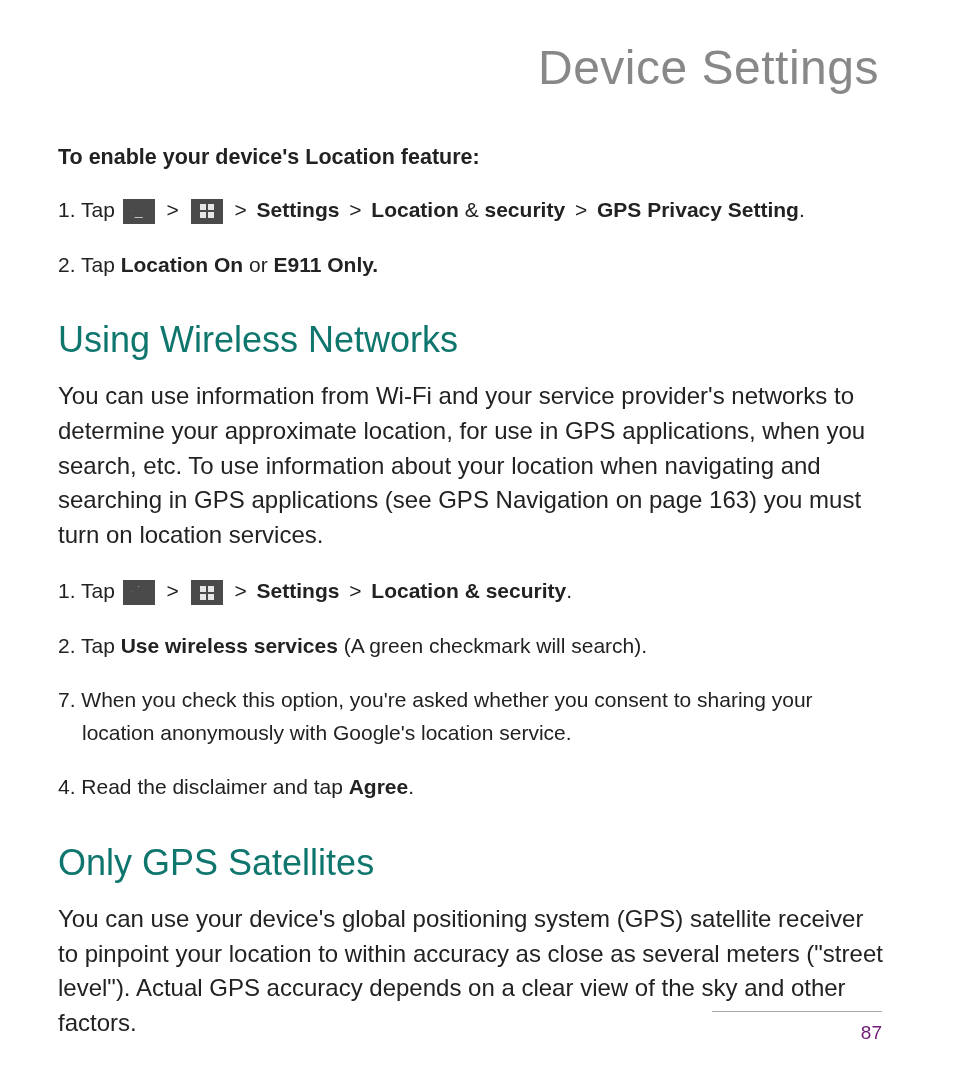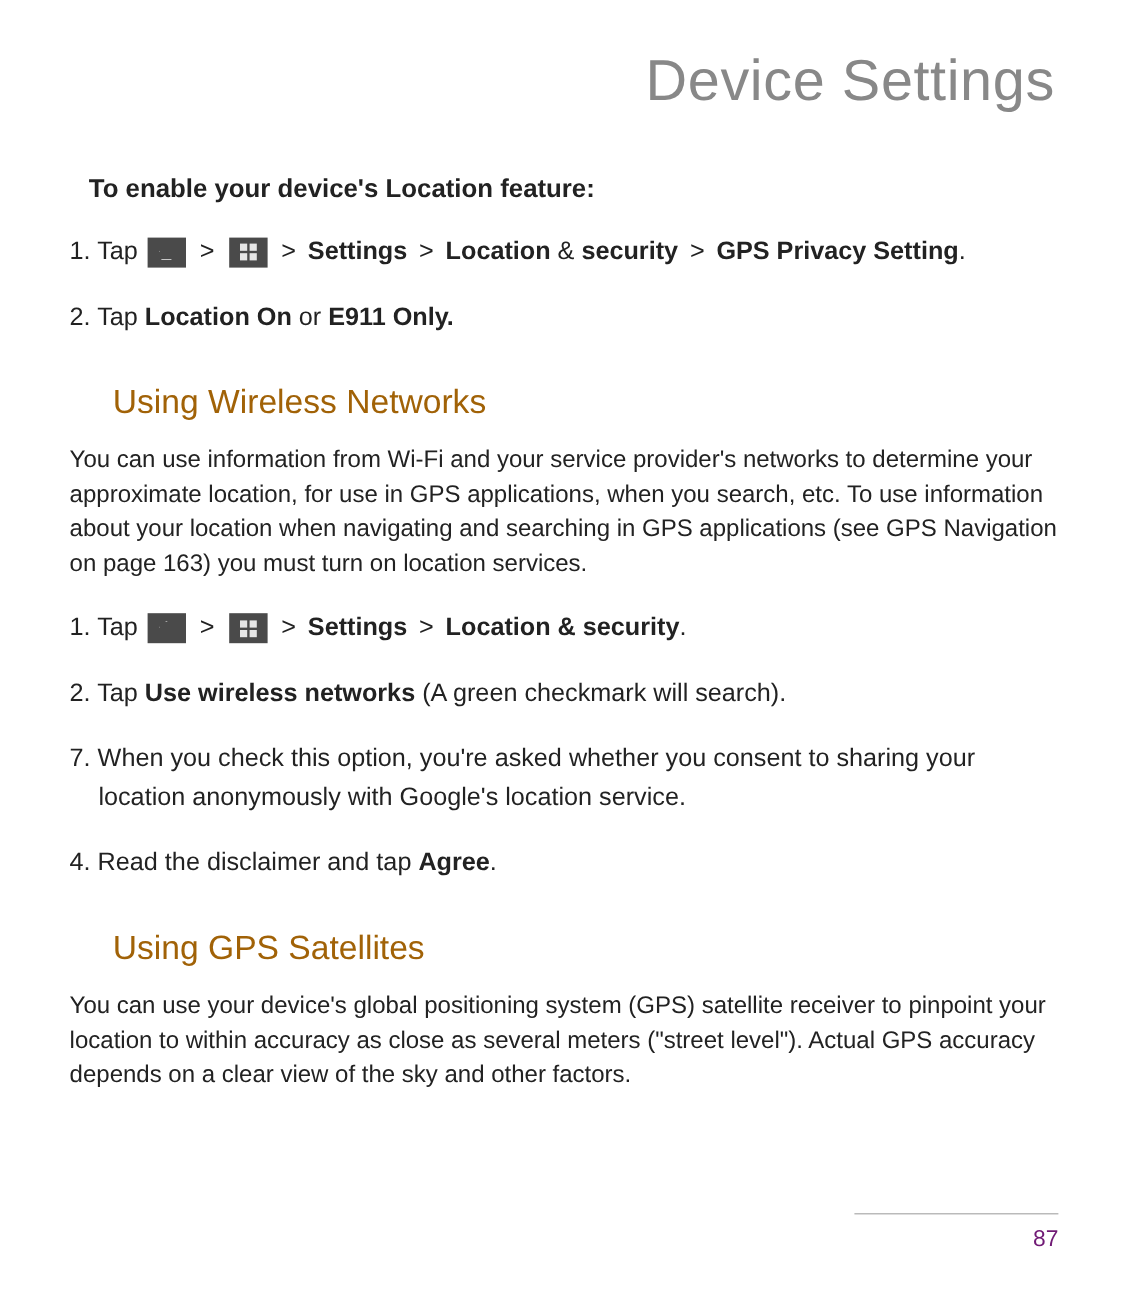--- a/index.html
+++ b/index.html
@@ -18,40 +18,38 @@
       color: #888888;
       text-align: right;
       margin-bottom: 50px;
       padding-right: 5px;
       letter-spacing: 0.5px;
     }
     .intro-bold {
       font-weight: 600;
       font-size: 21.5px;
       margin-bottom: 24px;
-      margin-left: 16px;
     }
     .step {
       font-size: 21px;
       line-height: 1.55;
       margin-bottom: 22px;
       padding-left: 24px;
       text-indent: -24px;
     }
     .bold { font-weight: 600; }
     .section-heading {
-      font-size: 28px;
+      font-size: 36px;
       font-weight: 500;
-      color: #a16207;
+      color: #0f766e;
       margin-top: 38px;
       margin-bottom: 18px;
-      margin-left: 36px;
     }
     .body-text {
-      font-size: 20px;
+      font-size: 24px;
       line-height: 1.45;
       margin-bottom: 22px;
     }
     .icon-box {
       display: inline-flex;
       width: 32px;
       height: 25px;
       background: #4a4a4a;
       vertical-align: middle;
       align-items: center;
@@ -129,29 +127,29 @@
       <span class="apps-shape">
         <span></span>
         <span></span>
         <span></span>
         <span></span>
       </span>
     </span><span class="gt"> &gt; </span><span class="bold">Settings</span><span class="gt"> &gt; </span><span class="bold">Location &amp; security</span><span>.</span>
 </p>
 
 <p class="step">
-  <span>2. Tap </span><span class="bold">Use wireless networks</span><span> (A green checkmark will search).</span>
+  <span>2. Tap </span><span class="bold">Use wireless services</span><span> (A green checkmark will search).</span>
 </p>
 
 <p class="step">7. When you check this option, you're asked whether you consent to sharing your location anonymously with Google's location service.</p>
 
 <p class="step">
   <span>4. Read the disclaimer and tap </span><span class="bold">Agree</span><span>.</span>
 </p>
 
-<h2 class="section-heading">Using GPS Satellites</h2>
+<h2 class="section-heading">Only GPS Satellites</h2>
 
 <p class="body-text">You can use your device's global positioning system (GPS) satellite receiver to pinpoint your location to within accuracy as close as several meters ("street level"). Actual GPS accuracy depends on a clear view of the sky and other factors.</p>
 
 <div class="page-num-wrap">
   <div class="page-num-line"></div>
   <div class="page-num">87</div>
 </div>
 
 </body></html>

